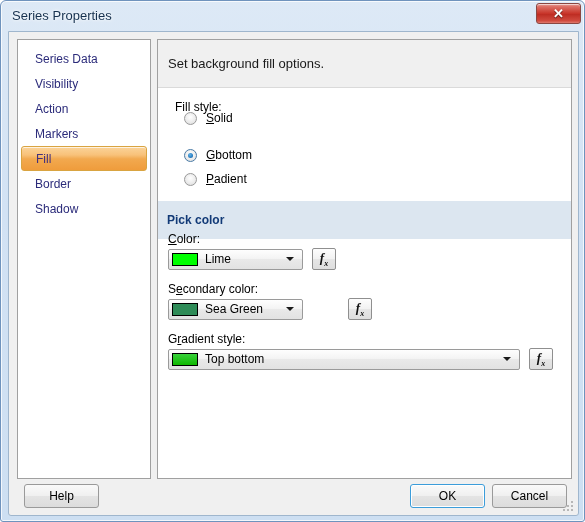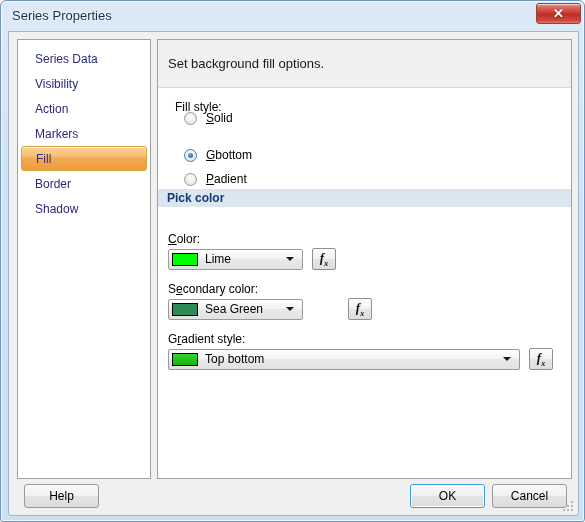--- a/index.html
+++ b/index.html
@@ -216,23 +216,23 @@
     margin-left: 9px;
     font-size: 12px;
     color: #000000;
     white-space: nowrap;
   }
 
   
   .section-bar {
     position: absolute;
     left: 0;
-    top: 100px;
+    top: 112px;
     width: 100%;
-    height: 18px;
+    height: 38px;
     box-sizing: border-box;
     background: #dce6f0;
     display: flex;
     align-items: center;
   }
   .section-bar-text {
     padding-left: 9px;
     font-size: 12px;
     font-weight: bold;
     color: #123a77;

